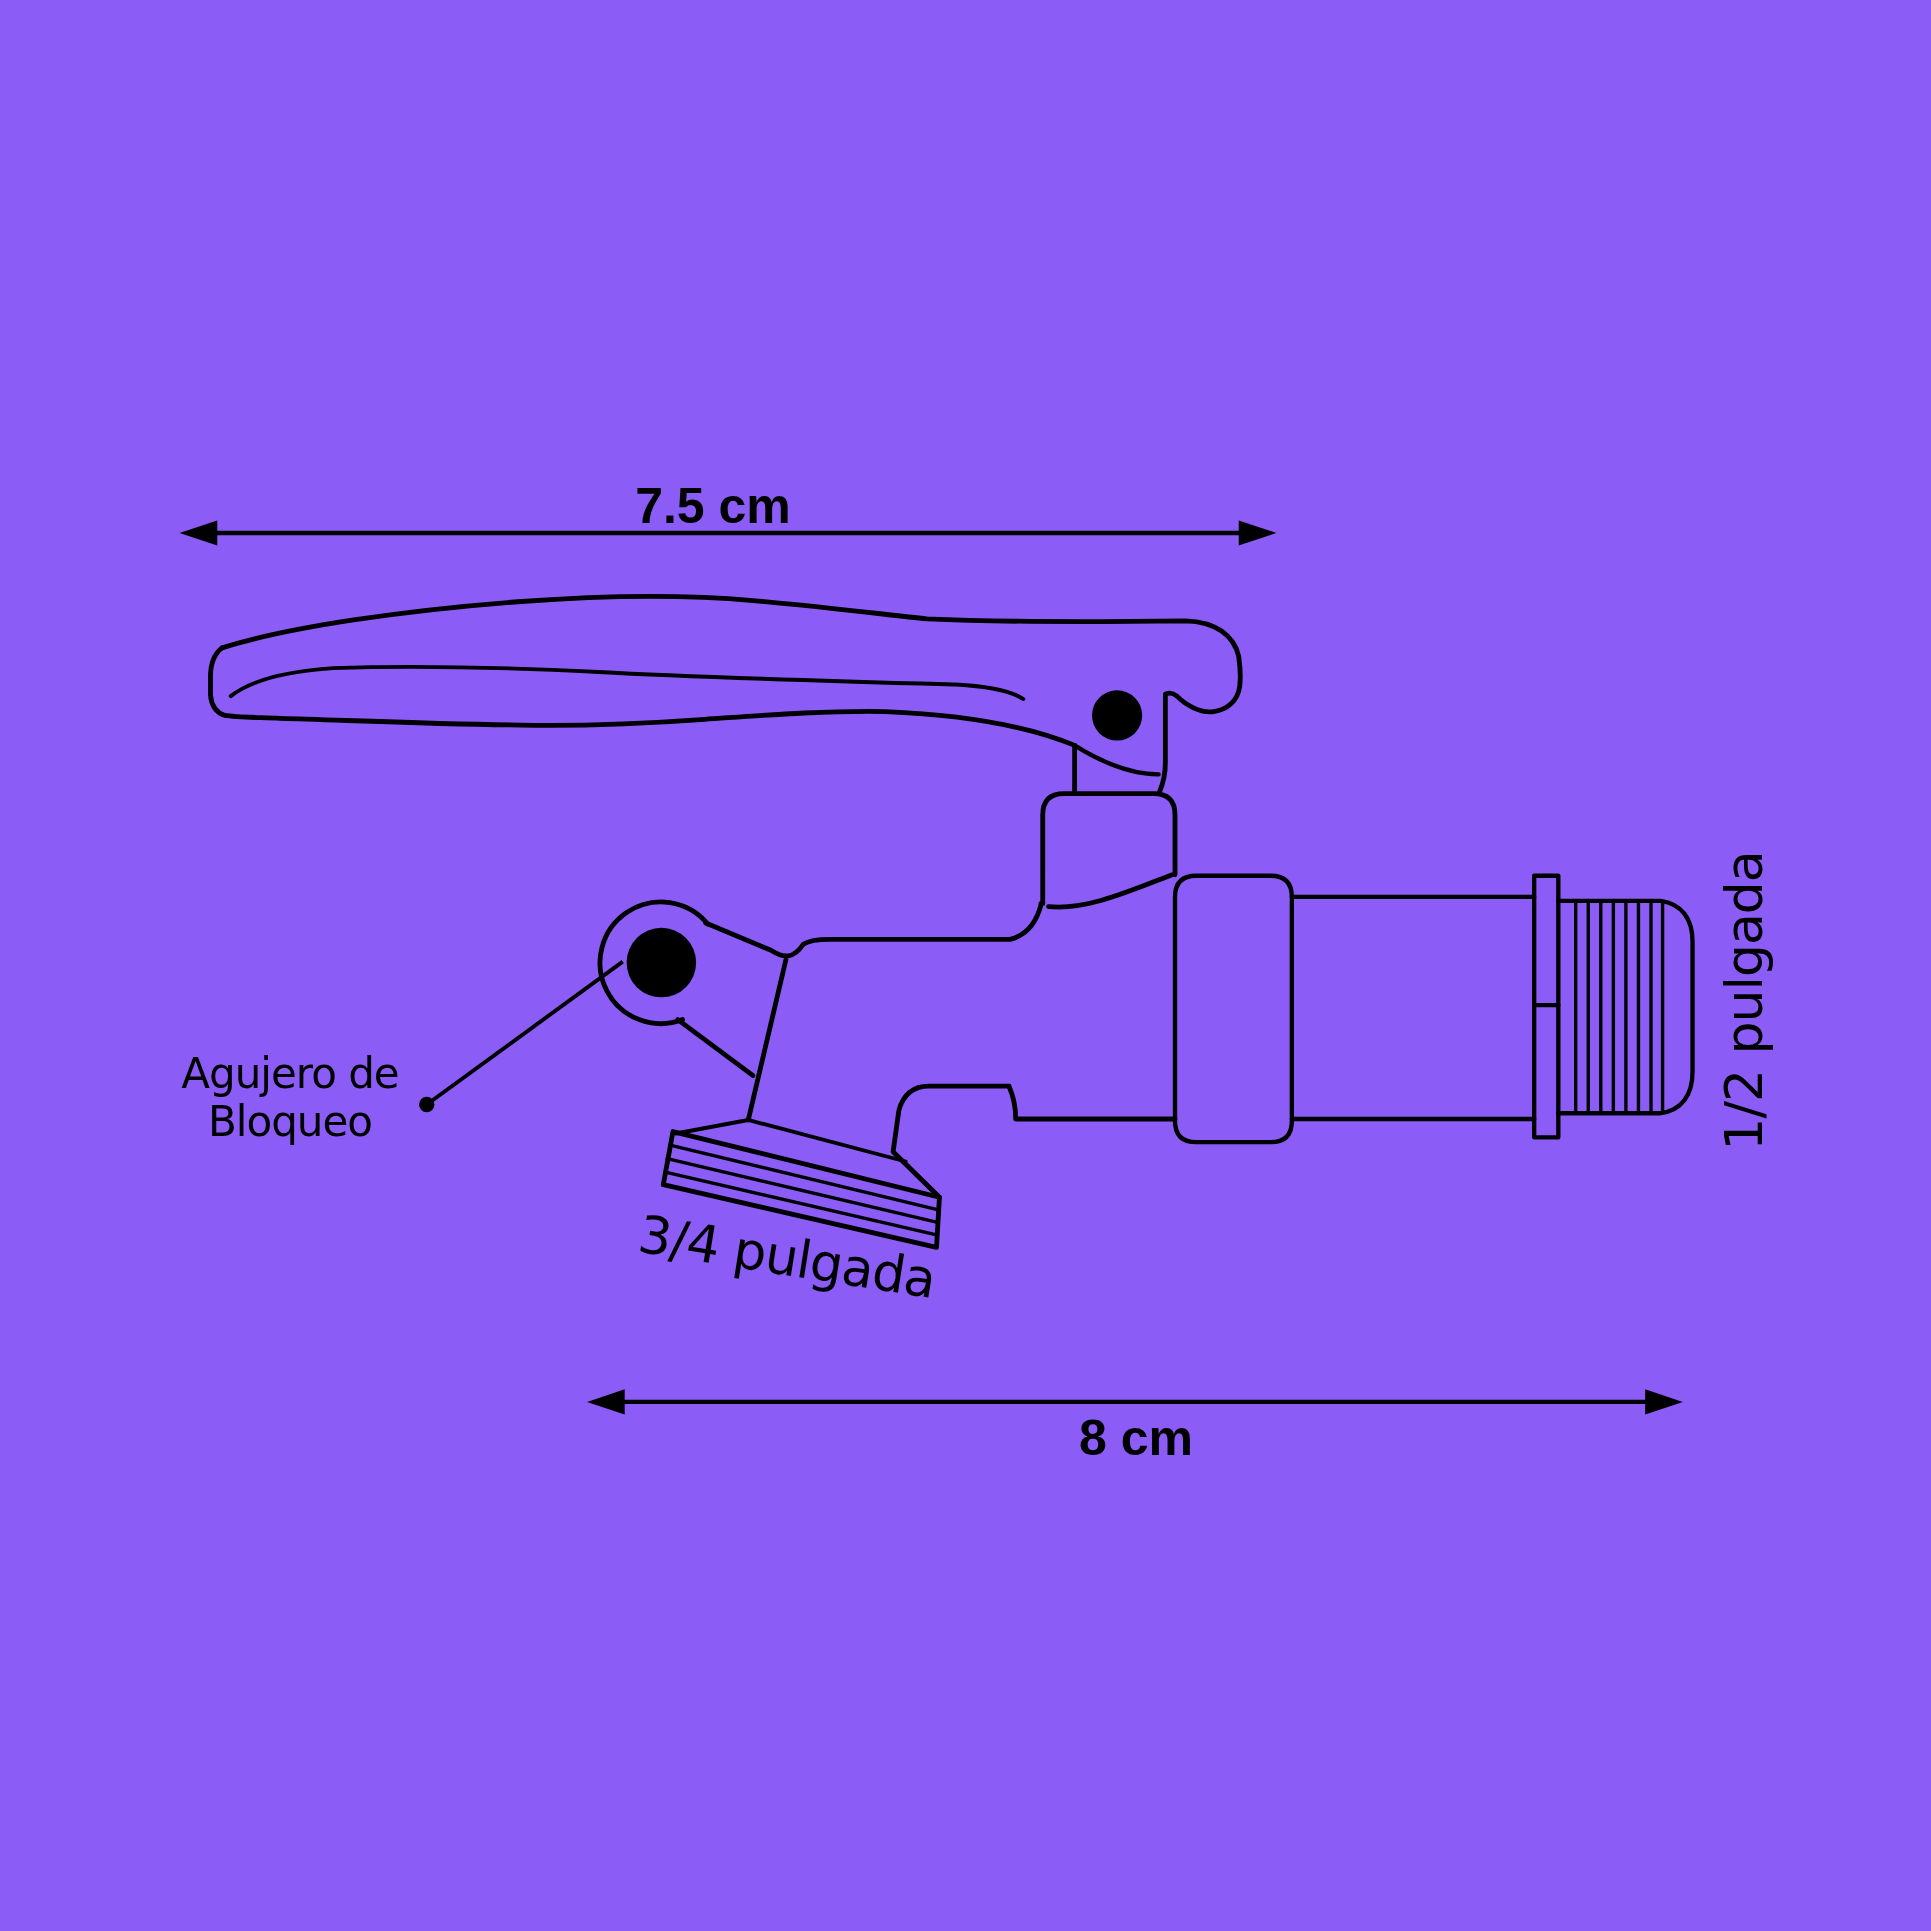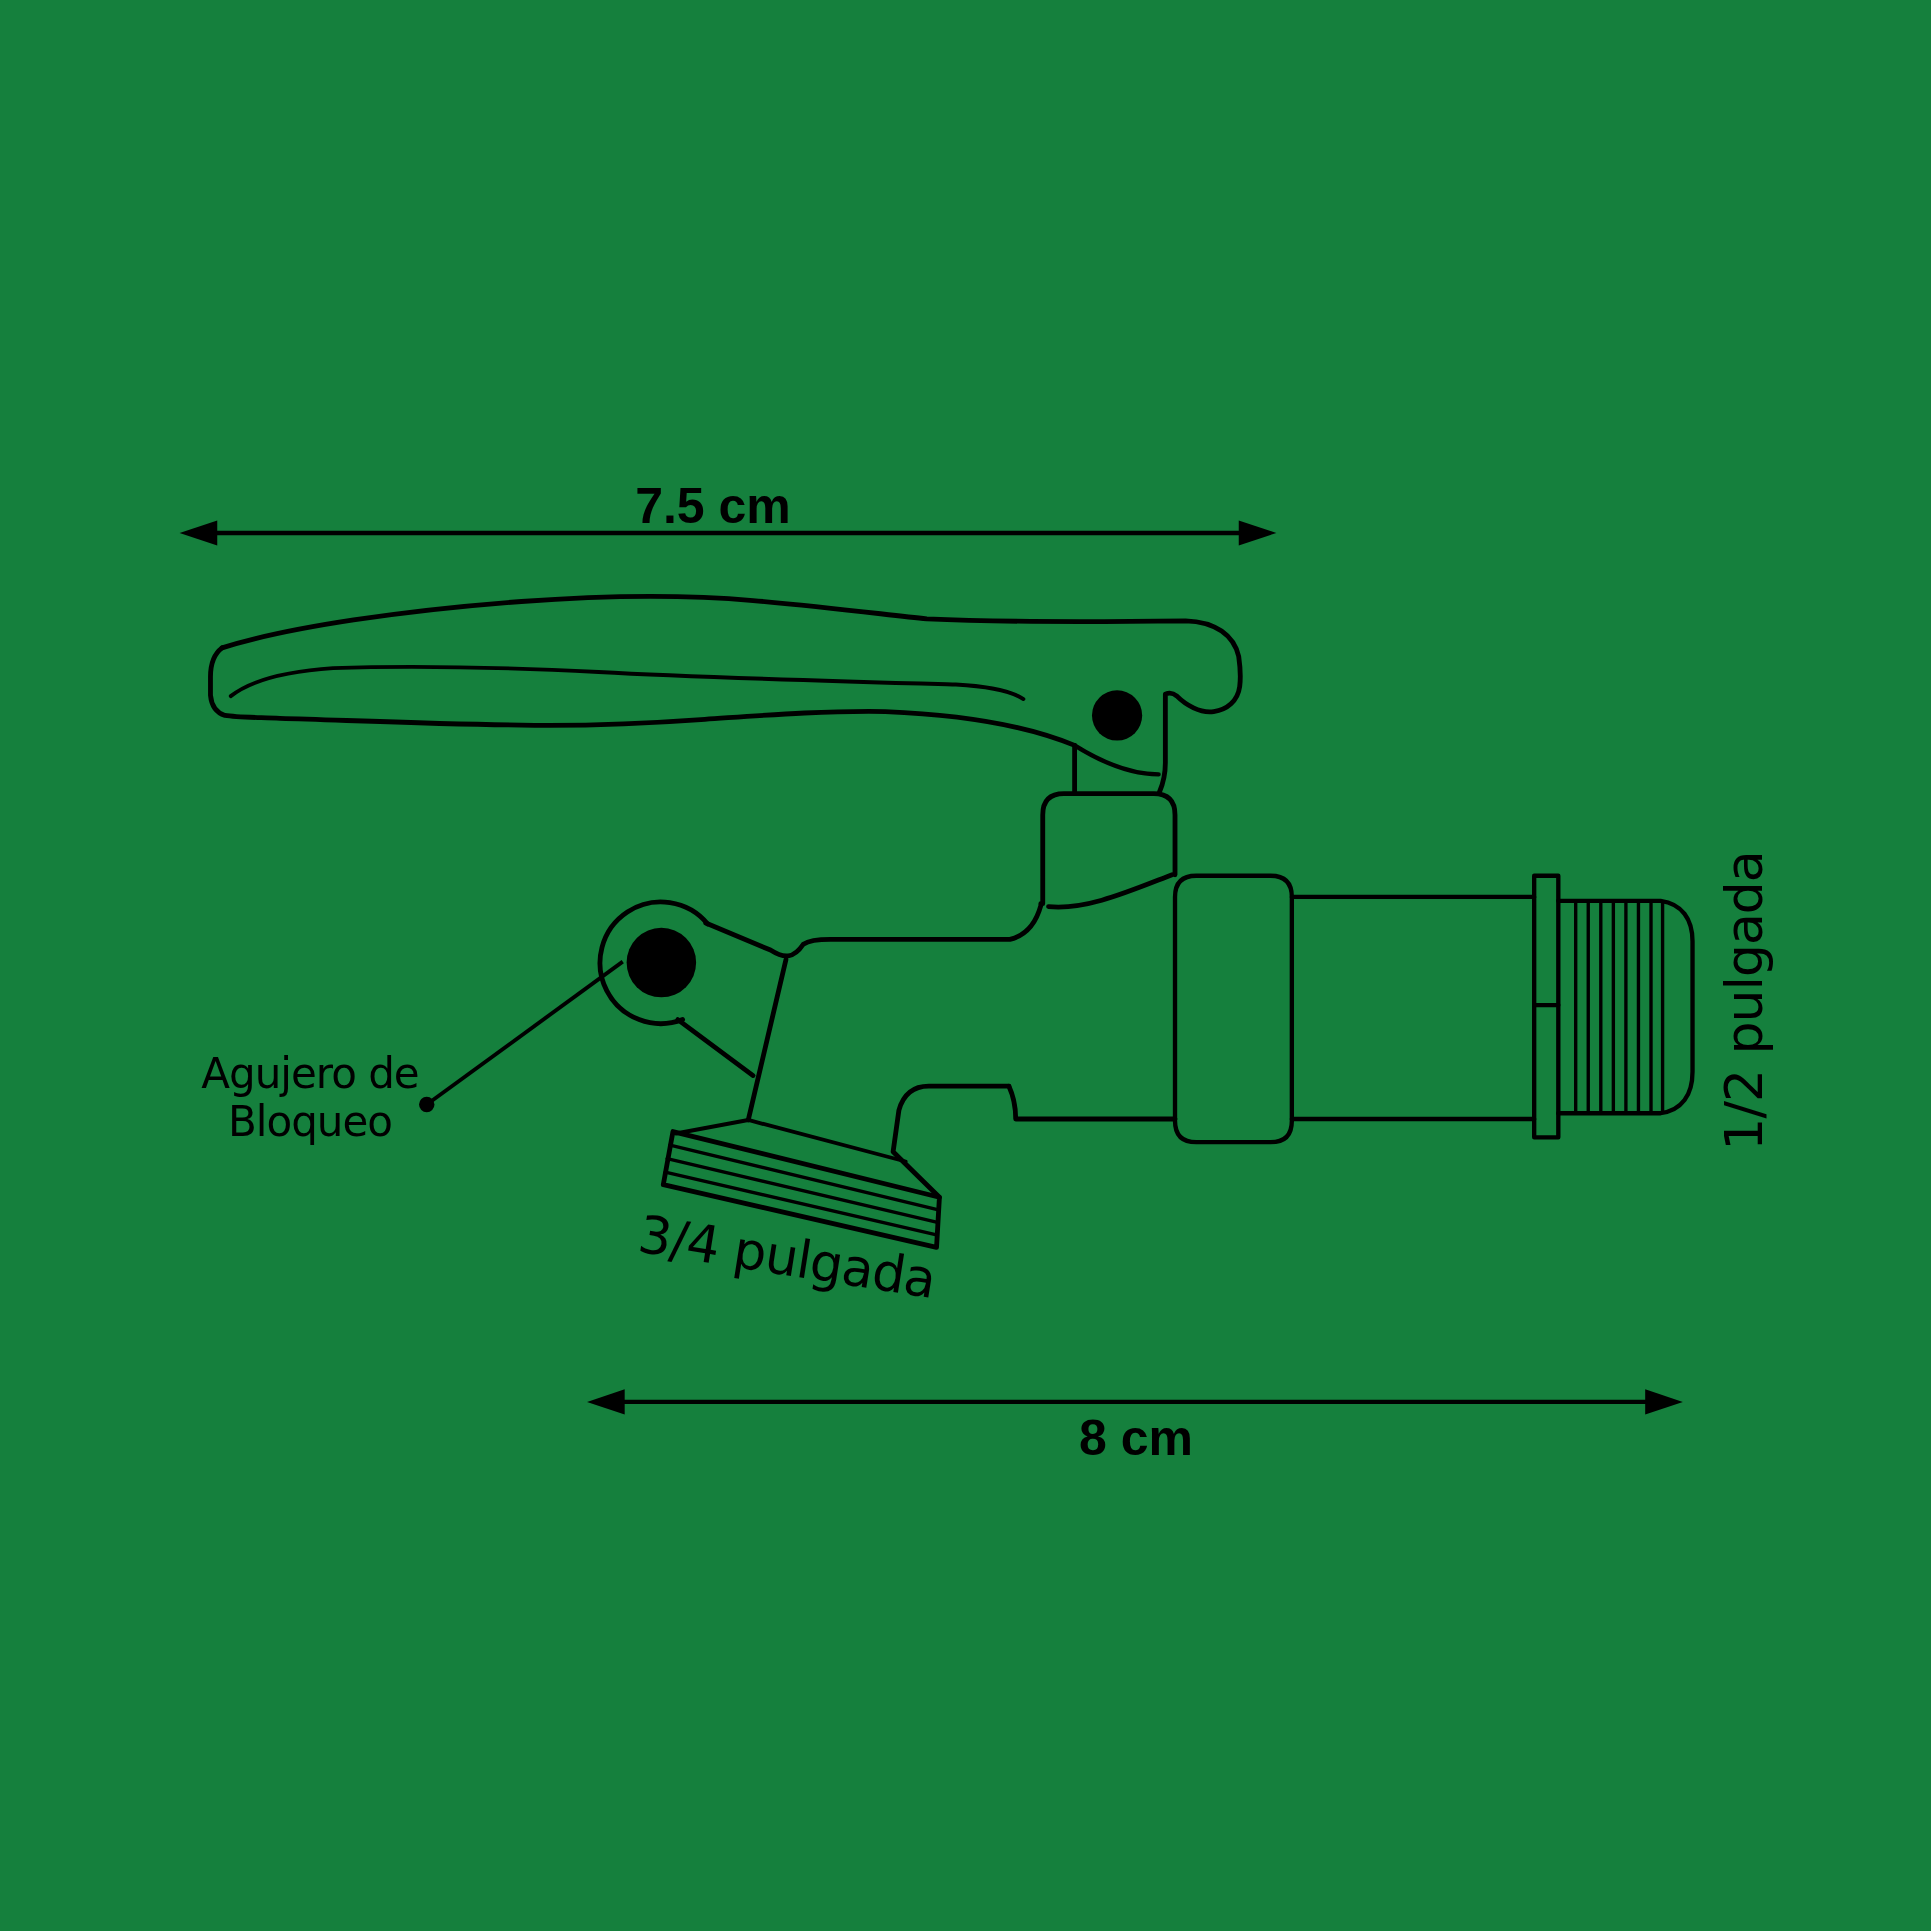--- a/index.html
+++ b/index.html
@@ -4,21 +4,21 @@
 <style>
   html, body {
     margin: 0;
     padding: 0;
     background: #ffffff;
   }
   #stage {
     position: relative;
     width: 1931px;
     height: 1931px;
-    background: #15803d;
+    background: #8b5cf6;
     overflow: hidden;
     font-family: "Liberation Sans", sans-serif;
   }
   #drawing {
     position: absolute;
     left: 0;
     top: 0;
     width: 1931px;
     height: 1931px;
   }
@@ -190,21 +190,21 @@
       <path d="M 642,1452 L 1709,1452" fill="none" stroke="#000" stroke-width="4.5"></path>
       <polygon points="608,1452 647,1439 647,1465" fill="#000"></polygon>
       <polygon points="1743,1452 1704,1439 1704,1465" fill="#000"></polygon>
     </g>
   </svg>
 
   <div class="lbl dim-lbl" id="top-dim-label" style="left:713px; top:481px;">7.5 cm</div>
 
   <div class="lbl dim-lbl" id="bottom-dim-label" style="left:1136px; top:1413px;text-align:center;">8 cm</div>
 
-  <div class="lbl geo-lbl" id="lock-label" style="left:310px; top:1050px;">
+  <div class="lbl geo-lbl" id="lock-label" style="left:290px; top:1050px;">
     <span>Agujero de</span><br>
     <span>Bloqueo</span>
   </div>
 
   <div class="lbl geo-lbl" id="outlet-label" style="left:787px; top:1257px;">3/4 pulgada</div>
 
   <div class="lbl geo-lbl" id="inlet-label" style="left:1744px; top:1001px;">1/2 pulgada</div>
 
 </div>
 

